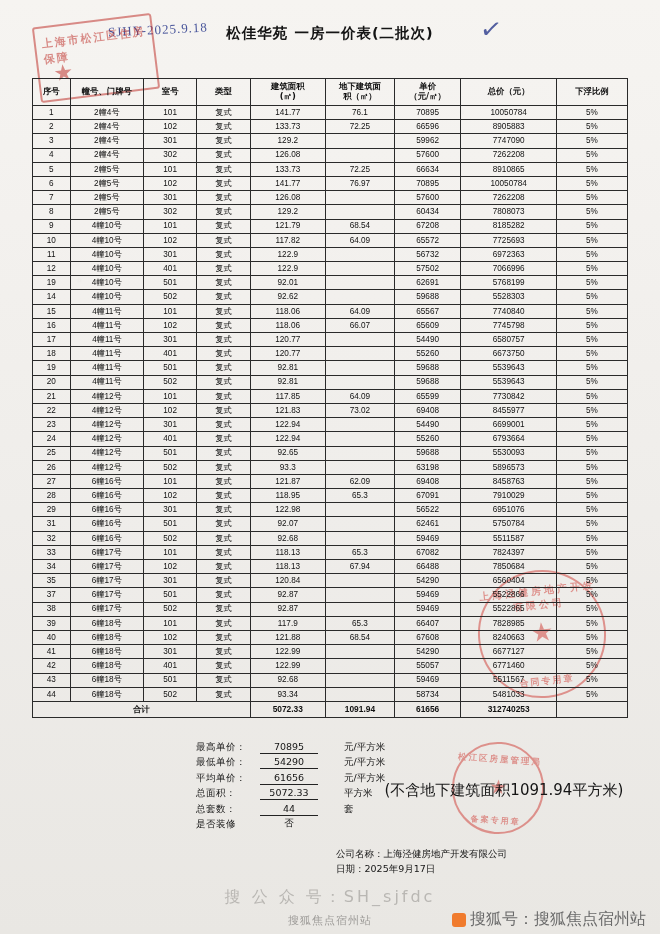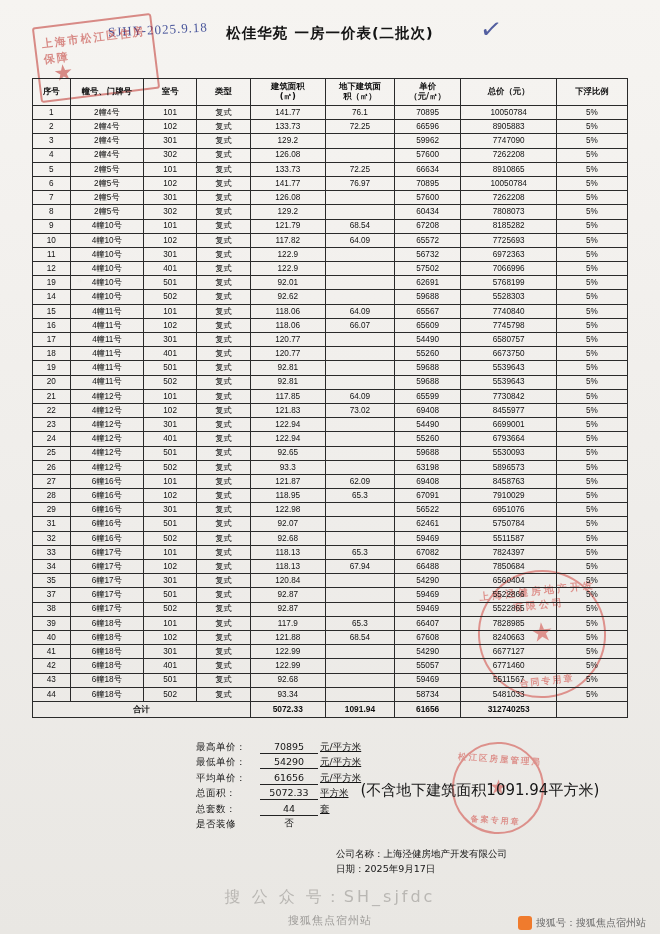--- a/index.html
+++ b/index.html
@@ -93,21 +93,21 @@
     color:#151515;
   }
   .srow{display:flex;align-items:flex-end;height:15.5px;}
   .slabel{width:64px;text-align:justify;letter-spacing:0.5px;}
   .sval{
     width:58px;text-align:center;
     border-bottom:1px solid #222;
     font-size:9.5px;
     padding-bottom:1px;
   }
-  .sunit{margin-left:2px;text-decoration:underline;}
+  .sunit{margin-left:26px;}
   .snote{margin-left:12px;font-size:15px;}
   .company{
     position:absolute;left:336px;top:846px;
     font-size:9.5px;line-height:1.6;
     font-family:"DejaVu Sans","Liberation Sans",sans-serif;
     color:#151515;
   }
   
   .stamp-rect{
     position:absolute;left:36px;top:20px;width:120px;height:76px;
@@ -164,21 +164,21 @@
     color:#b9b7b3;font-size:16px;letter-spacing:3px;
     font-family:"DejaVu Sans","Liberation Sans",sans-serif;
   }
   .footer-sub{
     position:absolute;left:0;right:0;bottom:6px;text-align:center;
     color:#9d9b98;font-size:11px;letter-spacing:1px;
   }
   .badge{
     position:absolute;right:14px;bottom:4px;
     display:flex;align-items:center;gap:4px;
-    color:#6a6a6a;font-size:10px;
+    color:#6a6a6a;font-size:16px;
   }
   .badge .dot{
     width:14px;height:14px;border-radius:3px;background:#f07b2d;
     display:inline-block;
   }
 </style>
 </head>
 <body>
 
 <div class="page">

